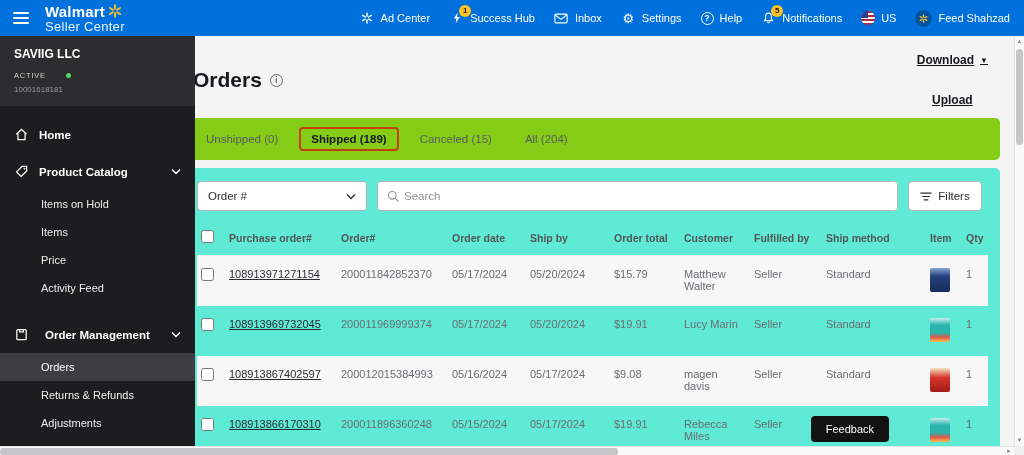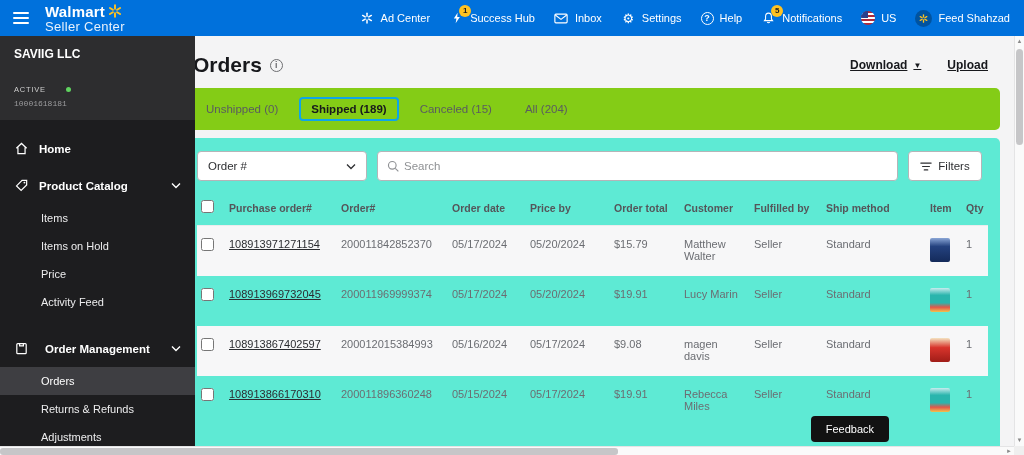--- a/index.html
+++ b/index.html
@@ -20,43 +20,43 @@
   .badge { position:absolute; top:-6px; right:-7px; min-width:12px; height:12px; border-radius:6px; background:#ffc220; color:#1d1d1d; font-size:8px; line-height:12px; text-align:center; font-weight:700; padding:0 2px; }
   .help-circle { width:13px; height:13px; border:1px solid #fff; border-radius:50%; font-size:9px; display:flex; align-items:center; justify-content:center; font-weight:700; }
   .flag { width:14px; height:14px; border-radius:50%; overflow:hidden; position:relative; background:repeating-linear-gradient(180deg,#b0293a 0 2px,#fff 2px 4px); }
   .flag i { position:absolute; left:0; top:0; width:7px; height:7px; background:#2b3f8c; }
   .avatar { width:17px; height:17px; border-radius:50%; background:#0053a0; display:flex; align-items:center; justify-content:center; }
 
   
   .sidebar { position:absolute; top:36px; left:0; width:195px; height:410px; background:#1d1d1f; color:#fff; overflow:hidden; z-index:30; }
   .company { background:#2d2d2f; padding:11px 14px 12px; }
   .company-name { font-size:12px; font-weight:700; }
-  .company-status { margin-top:24px; font-size:7.5px; letter-spacing:.8px; color:#cfcfcf; display:flex; align-items:center; gap:20px; }
+  .company-status { margin-top:10px; font-size:7.5px; letter-spacing:.8px; color:#cfcfcf; display:flex; align-items:center; gap:20px; }
   .dot { width:5px; height:5px; border-radius:50%; background:#5fd35f; display:inline-block; }
-  .company-id { margin-top:5px; font-size:8px; color:#9b9b9d;font-family:Liberation Mono, monospace; }
+  .company-id { margin-top:5px; font-size:8px; color:#9b9b9d; }
   .side-nav { padding-top:10px; }
   .nav-item { display:flex; align-items:center; gap:10px; padding:11px 14px; font-size:11.5px; font-weight:700; cursor:pointer; }
   .nav-item .chev { margin-left:auto; }
   .sub-item { padding:8px 14px 8px 41px; font-size:11px; color:#ededee; cursor:pointer; }
   .sub-item.active { background:#3e3e42; color:#fff; }
   .group-gap { margin-top:14px;gap:16px; }
   .s-icon { display:inline-flex; width:15px; height:15px; }
 
   
   .main { position:absolute; left:165px; top:36px; right:10px; bottom:9px; background:#f4f4f5; overflow:hidden; }
   .main-header { display:flex; align-items:center; padding:17px 26px 11px 28px; }
   .page-title { font-size:21px; font-weight:700; color:#17181c; }
   .info-circle { width:13px; height:13px; border:1px solid #6d6e71; color:#6d6e71; border-radius:50%; font-size:9px; display:flex; align-items:center; justify-content:center; margin-left:8px; font-weight:700; }
-  .header-links { margin-left:auto; display:flex; align-items:center; gap:26px; }
+  .header-links { margin-left:auto; display:flex; align-items:center; gap:26px;flex-direction:column; }
   .hlink { font-size:12px; font-weight:700; color:#17181c; text-decoration:underline; cursor:pointer; display:flex; align-items:center; gap:6px; }
   .caret { font-size:8px; text-decoration:none; display:inline-block; }
 
   .tabs-card { margin:0 14px 0 14px; background:#84cc16; border-radius:5px; padding:9px 15px; display:flex; align-items:center; gap:9px; }
   .tab { font-size:11.5px; color:#5a5c60; padding:6px 12px; cursor:pointer; white-space:nowrap; }
-  .tab.active { border:2px solid #0ea5e9; border-radius:4px; padding:4px 10px; font-weight:700; color:#17181c; }
+  .tab.active { border:2px solid #c2410c; border-radius:4px; padding:4px 10px; font-weight:700; color:#17181c; }
 
   .table-card { margin:8px 14px 0 14px; background:#5eead4; border-radius:5px 5px 0 0; padding:13px 18px 0 18px; height:312px; overflow:hidden; }
   .filter-row { display:flex; align-items:center; gap:10px; }
   .order-dd { width:170px; height:30px; border:1px solid #b4b5b8; border-radius:4px; display:flex; align-items:center; justify-content:space-between; padding:0 10px; font-size:11.5px; cursor:pointer; background:#fff; }
   .searchbox { flex:1; height:30px; border:1px solid #b4b5b8; border-radius:4px; display:flex; align-items:center; padding:0 9px; gap:4px; background:#fff; }
   .searchbox input { border:none; outline:none; flex:1; font-size:11.5px; font-family:"Liberation Sans",sans-serif; color:#2e2f32; background:transparent; }
   .searchbox input::placeholder { color:#8f9194; }
   .filters-btn { width:74px; height:30px; border:1px solid #b4b5b8; border-radius:4px; display:flex; align-items:center; justify-content:center; gap:6px; font-size:11.5px; cursor:pointer; background:#fff; }
 
   table { width:100%; border-collapse:collapse; margin-top:13px; table-layout:fixed; }
@@ -224,22 +224,22 @@
           </svg>
       </span>
       <span>Product Catalog</span>
       <span class="chev">
         <svg width="10" height="7" viewBox="0 0 10 7">
             <polyline points="1,1.5 5,5.5 9,1.5" fill="none" stroke="#fff" stroke-width="1.4"></polyline>
           </svg>
       </span>
     </div>
 
+    <div class="sub-item">Items on Hold</div>
     <div class="sub-item">Items</div>
-    <div class="sub-item">Items on Hold</div>
     <div class="sub-item">Price</div>
     <div class="sub-item">Activity Feed</div>
 
     <div class="nav-item group-gap">
       <span class="s-icon">
         <svg width="15" height="15" viewBox="0 0 16 16">
             <rect x="3" y="2.8" width="10" height="10.6" rx="1" fill="none" stroke="#fff" stroke-width="1.3"></rect>
             <path d="M6 2.8 V5.2 H10 V2.8" fill="none" stroke="#fff" stroke-width="1.3"></path>
           </svg>
       </span>
@@ -318,21 +318,21 @@
           <col style="width:104px">
           <col style="width:36px">
           <col style="width:26px">
       </colgroup>
       <thead>
         <tr>
           <th><input type="checkbox" style=""></th>
           <th>Purchase order#</th>
           <th>Order#</th>
           <th>Order date</th>
-          <th>Price by</th>
+          <th>Ship by</th>
           <th>Order total</th>
           <th>Customer</th>
           <th>Fulfilled by</th>
           <th>Ship method</th>
           <th>Item</th>
           <th>Qty</th>
         </tr>
       </thead>
       <tbody>
         <tr class="shade">

